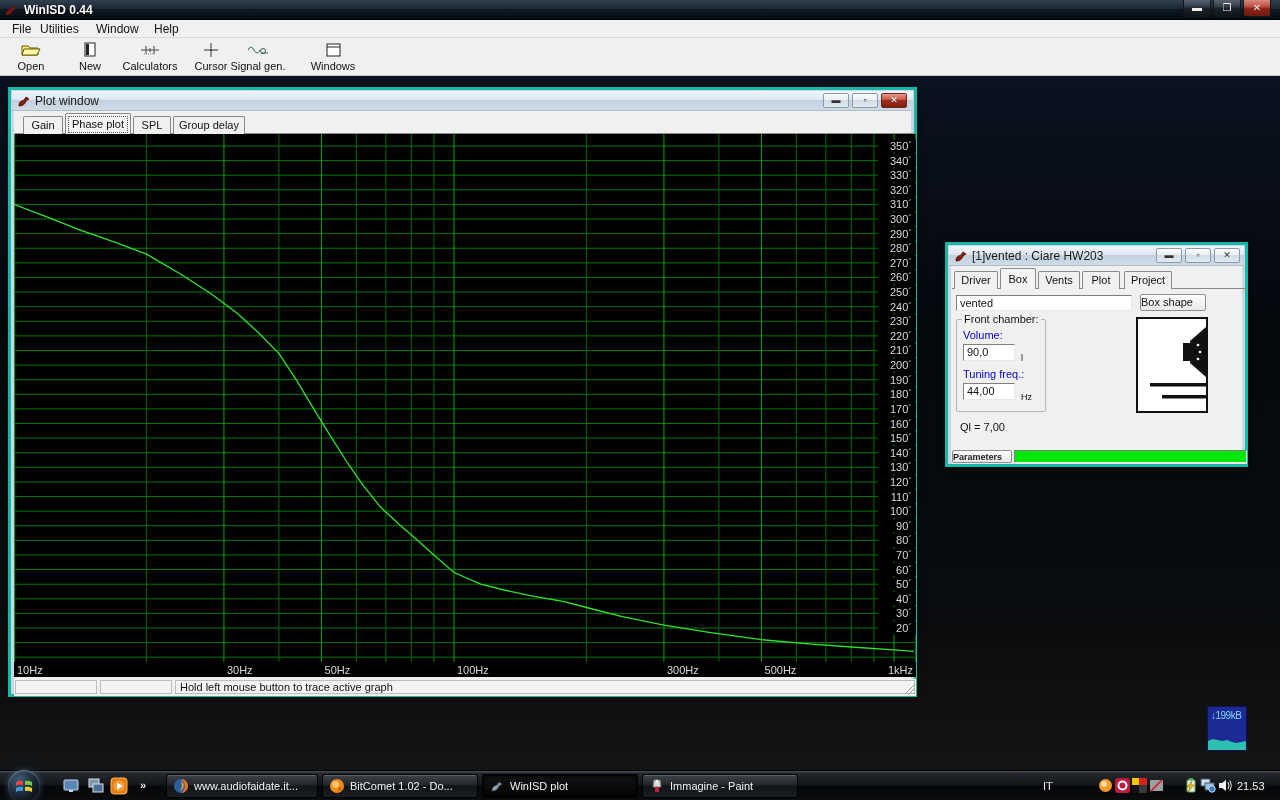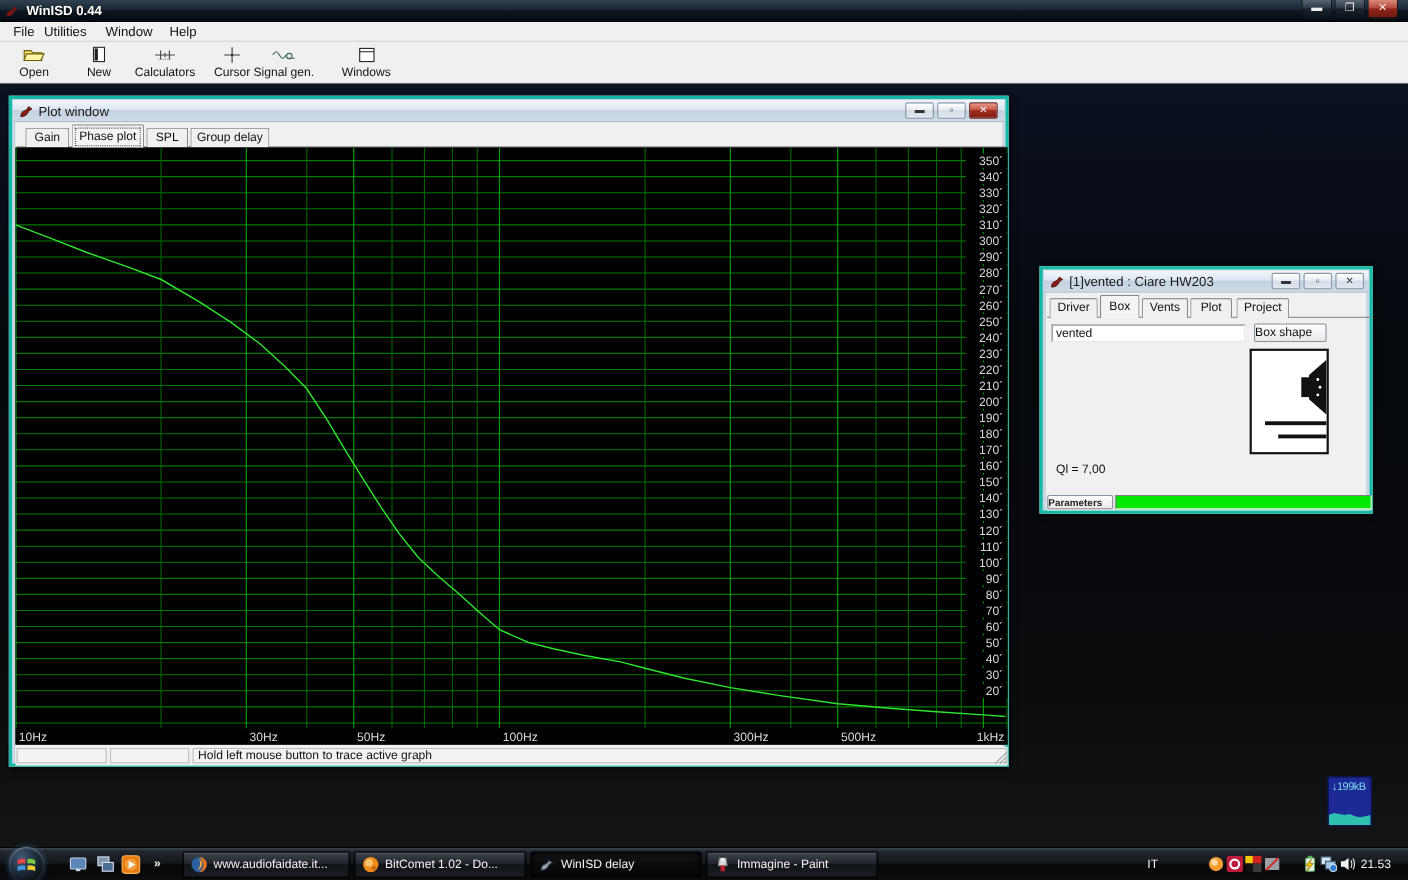--- a/index.html
+++ b/index.html
@@ -351,20 +351,29 @@
       <div class="tab" style="left:2px;width:44px"><span>Driver</span></div>
       <div class="tab sel" style="left:48px;width:36px"><span>Box</span></div>
       <div class="tab" style="left:86px;width:42px"><span>Vents</span></div>
       <div class="tab" style="left:130px;width:38px"><span>Plot</span></div>
       <div class="tab" style="left:172px;width:48px"><span>Project</span></div>
     </div>
 
     <div class="abs sunken" style="left:8px;top:50px;width:176px;height:16px;font-size:11px;color:#111;line-height:14px;padding-left:3px">vented</div>
     <div class="abs btn3d" style="left:192px;top:49px;width:66px;height:17px;line-height:15px">Box shape</div>
 
+    <div class="abs grpbox" style="left:8px;top:74px;width:90px;height:93px">
+      <span class="grpleg">Front chamber:</span>
+      <span class="abs bluelbl" style="left:6px;top:9px">Volume:</span>
+      <div class="abs sunken" style="left:6px;top:24px;width:52px;height:17px;font-size:11px;color:#111;line-height:15px;padding-left:3px">90,0</div>
+      <span class="abs unit" style="left:64px;top:33px">l</span>
+      <span class="abs bluelbl" style="left:6px;top:48px">Tuning freq.:</span>
+      <div class="abs sunken" style="left:6px;top:63px;width:52px;height:17px;font-size:11px;color:#111;line-height:15px;padding-left:3px">44,00</div>
+      <span class="abs unit" style="left:64px;top:72px">Hz</span>
+    </div>
 
     <span class="abs blklbl" style="left:12px;top:176px">Ql = 7,00</span>
 
     <div class="abs" style="left:188px;top:72px;width:72px;height:96px;background:#fff;border:2px solid #111">
       <svg width="68" height="92" viewBox="0 0 68 92">
         <polygon points="68,8 52,22 52,44 68,58" fill="#111"></polygon>
         <rect x="45" y="24" width="8" height="18" fill="#111"></rect>
         <circle cx="60" cy="26" r="1.3" fill="#fff"></circle>
           <circle cx="60" cy="40" r="1.3" fill="#fff"></circle>
           <circle cx="62" cy="33" r="1.3" fill="#fff"></circle>
@@ -433,21 +442,21 @@
         <circle cx="8" cy="8" r="7" fill="#f08a18"></circle>
           <circle cx="6.5" cy="6.5" r="3.5" fill="#fbc272"></circle>
           <circle cx="11" cy="11" r="2" fill="#c96a08"></circle>
       </svg>
       <span>BitComet 1.02 - Do...</span>
     </div>
     <div class="abs task-btn active" style="left:482px;width:156px">
       <svg class="task-ico" viewBox="0 0 16 16">
         <path d="M3 13 C3 8 6 8 8 7 L10 4 L13 6 L10 8 C9 11 7 13 3 13 Z" fill="#9aa4ae" stroke="#3a4550"></path>
       </svg>
-      <span>WinISD delay</span>
+      <span>WinISD plot</span>
     </div>
     <div class="abs task-btn" style="left:642px;width:156px">
       <svg class="task-ico" viewBox="0 0 16 16">
         <path d="M5 2 L11 2 L12 9 L4 9 Z" fill="#d8d8d8" stroke="#777"></path>
           <path d="M6 9 L10 9 L10 14 L6 14 Z" fill="#b23"></path>
           <path d="M7 2 L9 2 L9 5 L7 5 Z" fill="#fff"></path>
       </svg>
       <span>Immagine - Paint</span>
     </div>
 

